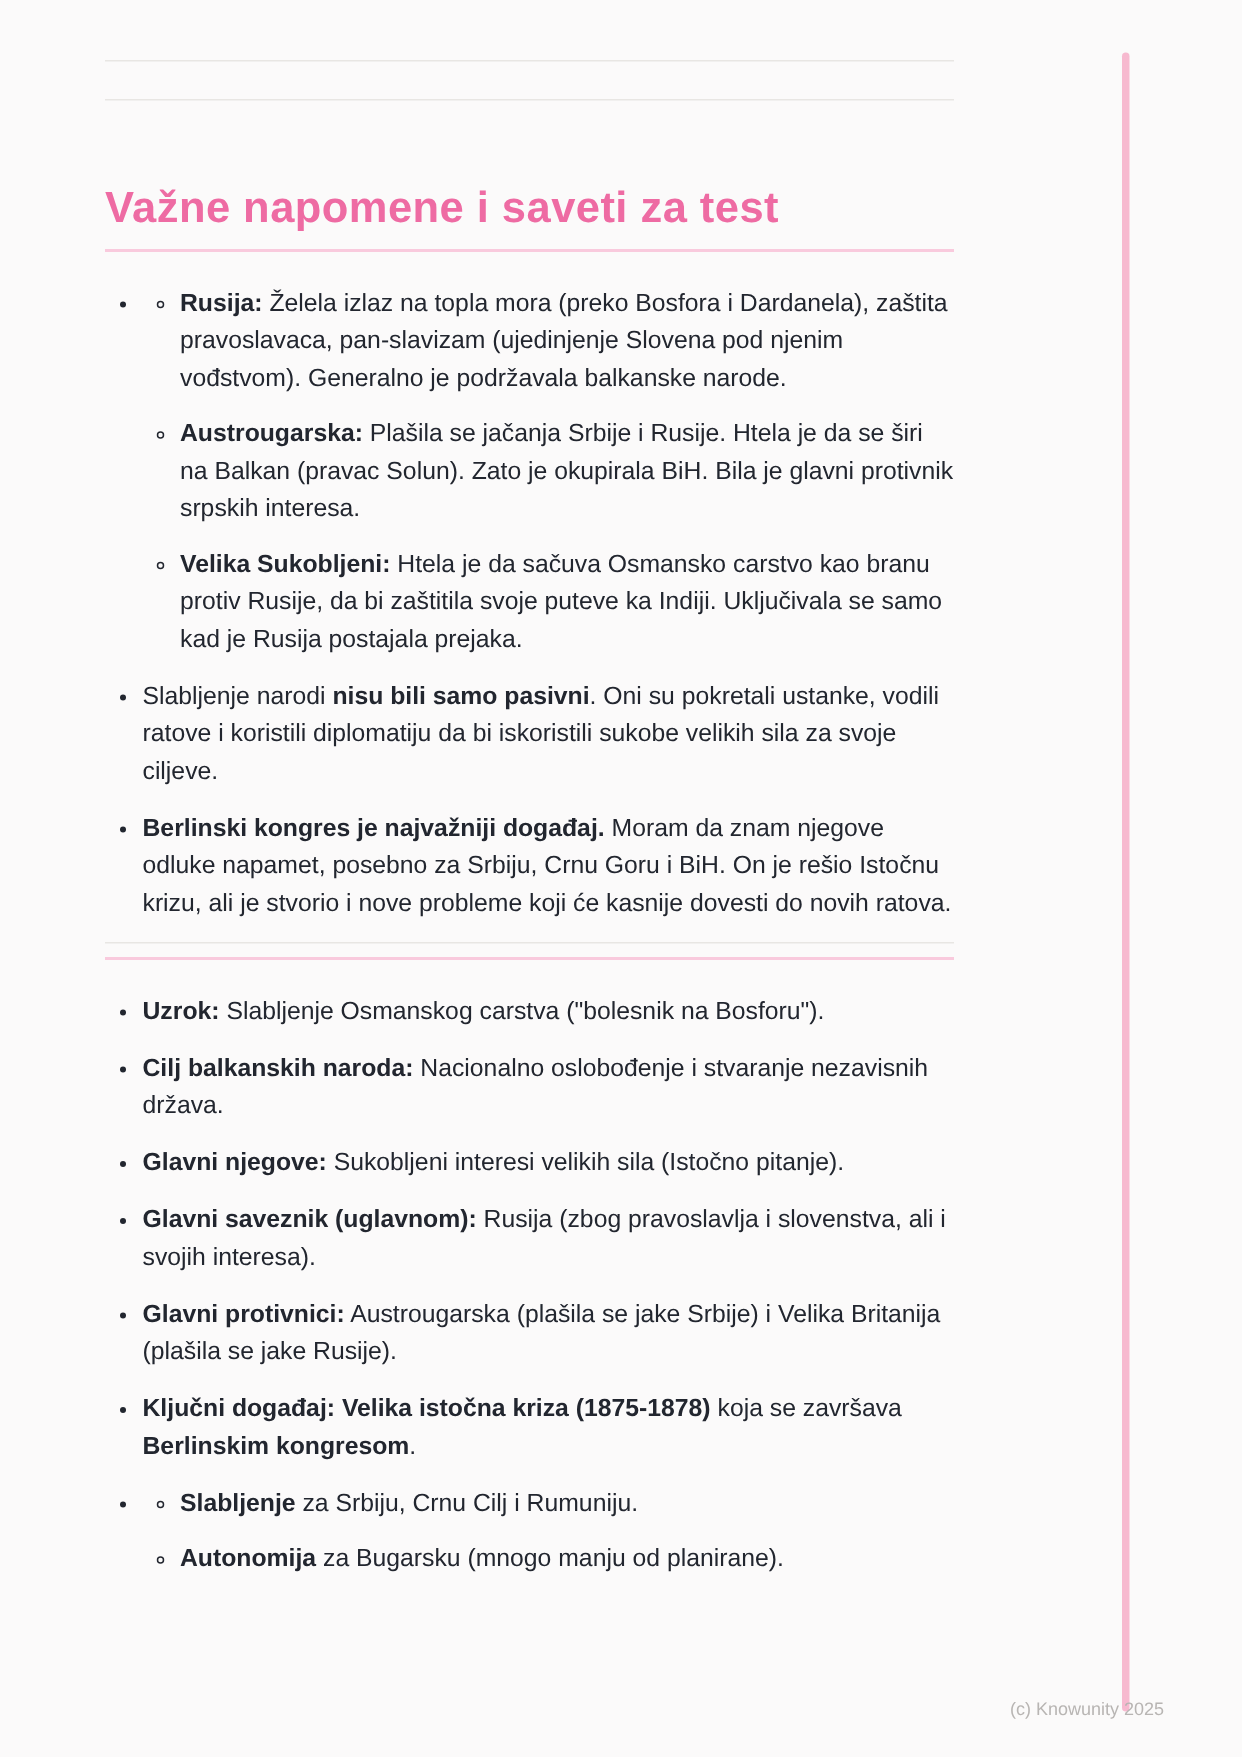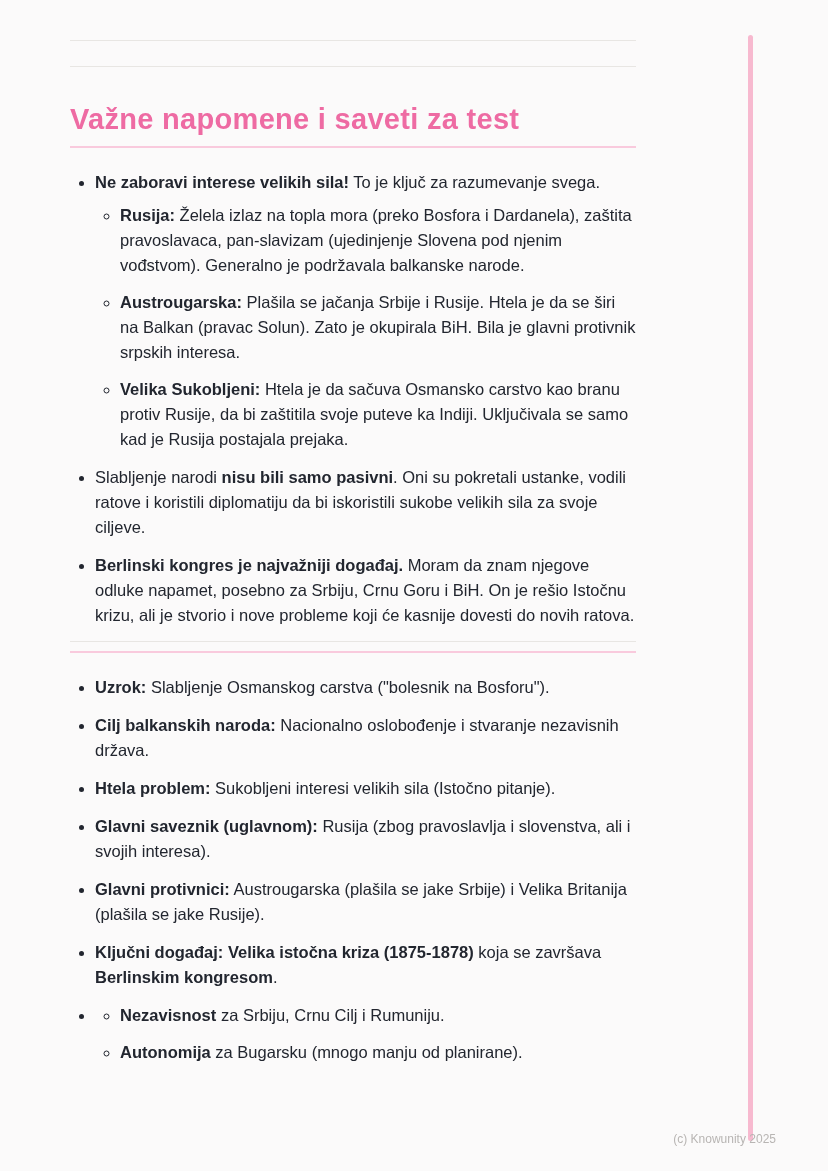--- a/index.html
+++ b/index.html
@@ -25,21 +25,21 @@
   .content {
     position: absolute;
     left: 70px;
     top: 0;
     width: 566px;
   }
   .rule { height: 1px; background: var(--rule); }
   .rule-a { margin-top: 40px; }
   .rule-b { margin-top: 25px; }
   .heading {
-    margin-top: 35px;
+    margin-top: 55px;
     font-size: 29px;
     line-height: 35px;
     font-weight: 700;
     letter-spacing: 0.3px;
     color: var(--heading);
   }
   .heading-rule {
     height: 2px;
     background: var(--underline);
     margin-top: 9px;
@@ -87,21 +87,20 @@
 <main class="content">
 
   <div class="rule rule-a"></div>
   <div class="rule rule-b"></div>
 
   <section>
     <h1 class="heading">Važne napomene i saveti za test</h1>
     <div class="heading-rule"></div>
     <ul class="l1">
       <li class="li1">
-        <div class="li-text"><strong>Ne zaboravi interese velikih sila!</strong><span> To je ključ za razumevanje svega.</span></div>
         <ul class="l2">
           <li class="li2">
             <div class="li-text"><strong>Rusija:</strong><span> Želela izlaz na topla mora (preko Bosfora i Dardanela), zaštita pravoslavaca, pan-slavizam (ujedinjenje Slovena pod njenim vođstvom). Generalno je podržavala balkanske narode.</span></div>
           </li>
           <li class="li2">
             <div class="li-text"><strong>Austrougarska:</strong><span> Plašila se jačanja Srbije i Rusije. Htela je da se širi na Balkan (pravac Solun). Zato je okupirala BiH. Bila je glavni protivnik srpskih interesa.</span></div>
           </li>
           <li class="li2">
             <div class="li-text"><strong>Velika Sukobljeni:</strong><span> Htela je da sačuva Osmansko carstvo kao branu protiv Rusije, da bi zaštitila svoje puteve ka Indiji. Uključivala se samo kad je Rusija postajala prejaka.</span></div>
           </li>
@@ -121,35 +120,35 @@
   <section>
     <div class="heading-rule"></div>
     <ul class="l1">
       <li class="li1">
         <div class="li-text"><strong>Uzrok:</strong><span> Slabljenje Osmanskog carstva ("bolesnik na Bosforu").</span></div>
       </li>
       <li class="li1">
         <div class="li-text"><strong>Cilj balkanskih naroda:</strong><span> Nacionalno oslobođenje i stvaranje nezavisnih država.</span></div>
       </li>
       <li class="li1">
-        <div class="li-text"><strong>Htela problem:</strong><span> Sukobljeni interesi velikih sila (Istočno pitanje).</span></div>
+        <div class="li-text"><strong>Glavni njegove:</strong><span> Sukobljeni interesi velikih sila (Istočno pitanje).</span></div>
       </li>
       <li class="li1">
         <div class="li-text"><strong>Glavni saveznik (uglavnom):</strong><span> Rusija (zbog pravoslavlja i slovenstva, ali i svojih interesa).</span></div>
       </li>
       <li class="li1">
         <div class="li-text"><strong>Glavni protivnici:</strong><span> Austrougarska (plašila se jake Srbije) i Velika Britanija (plašila se jake Rusije).</span></div>
       </li>
       <li class="li1">
         <div class="li-text"><strong>Ključni događaj: Velika istočna kriza (1875-1878)</strong><span> koja se završava </span><strong>Berlinskim kongresom</strong><span>.</span></div>
       </li>
       <li class="li1">
         <ul class="l2">
           <li class="li2">
-            <div class="li-text"><strong>Nezavisnost</strong><span> za Srbiju, Crnu Cilj i Rumuniju.</span></div>
+            <div class="li-text"><strong>Slabljenje</strong><span> za Srbiju, Crnu Cilj i Rumuniju.</span></div>
           </li>
           <li class="li2">
             <div class="li-text"><strong>Autonomija</strong><span> za Bugarsku (mnogo manju od planirane).</span></div>
           </li>
         </ul>
       </li>
     </ul>
   </section>
 
 </main>

